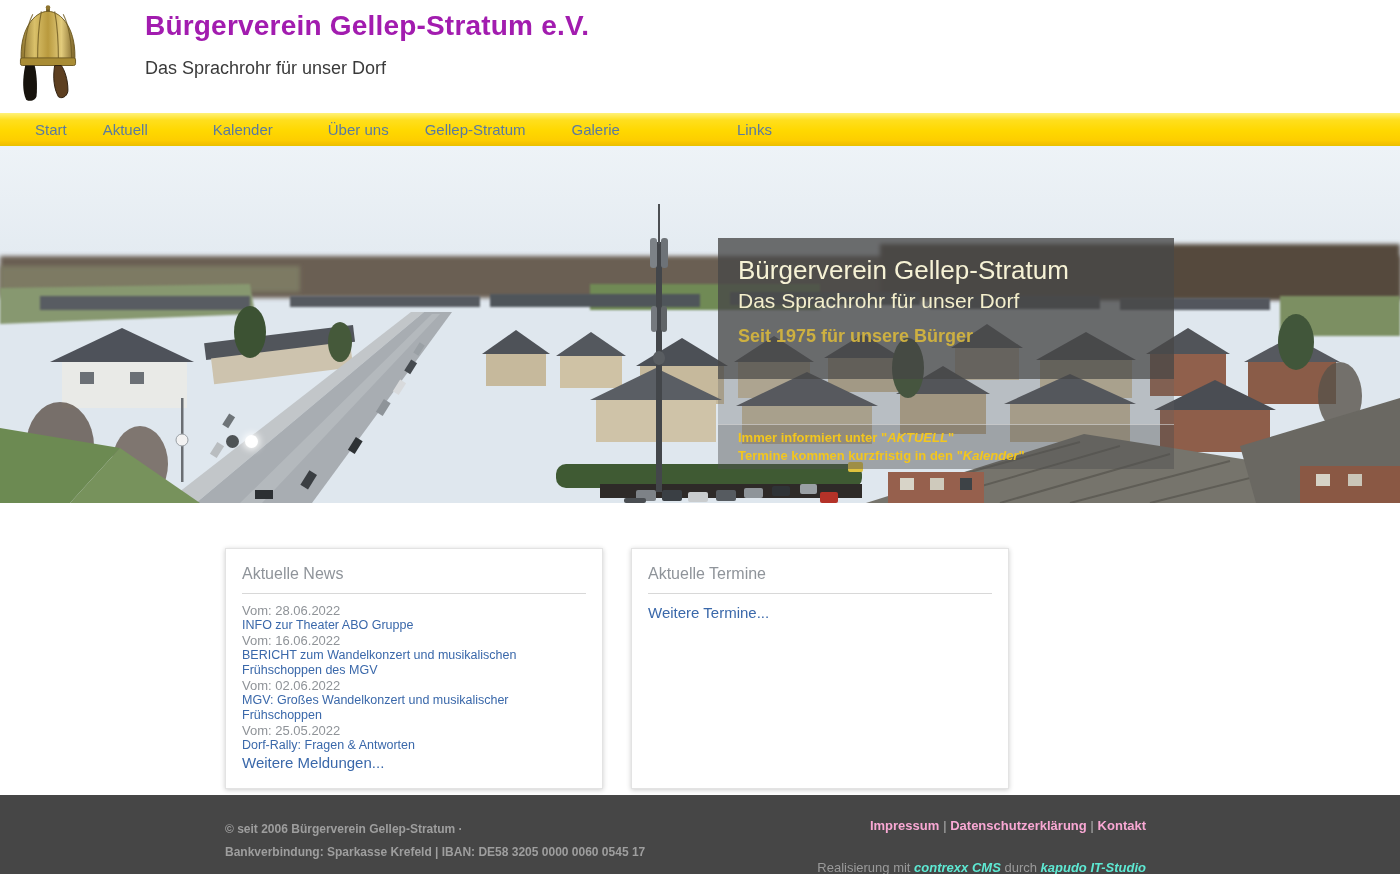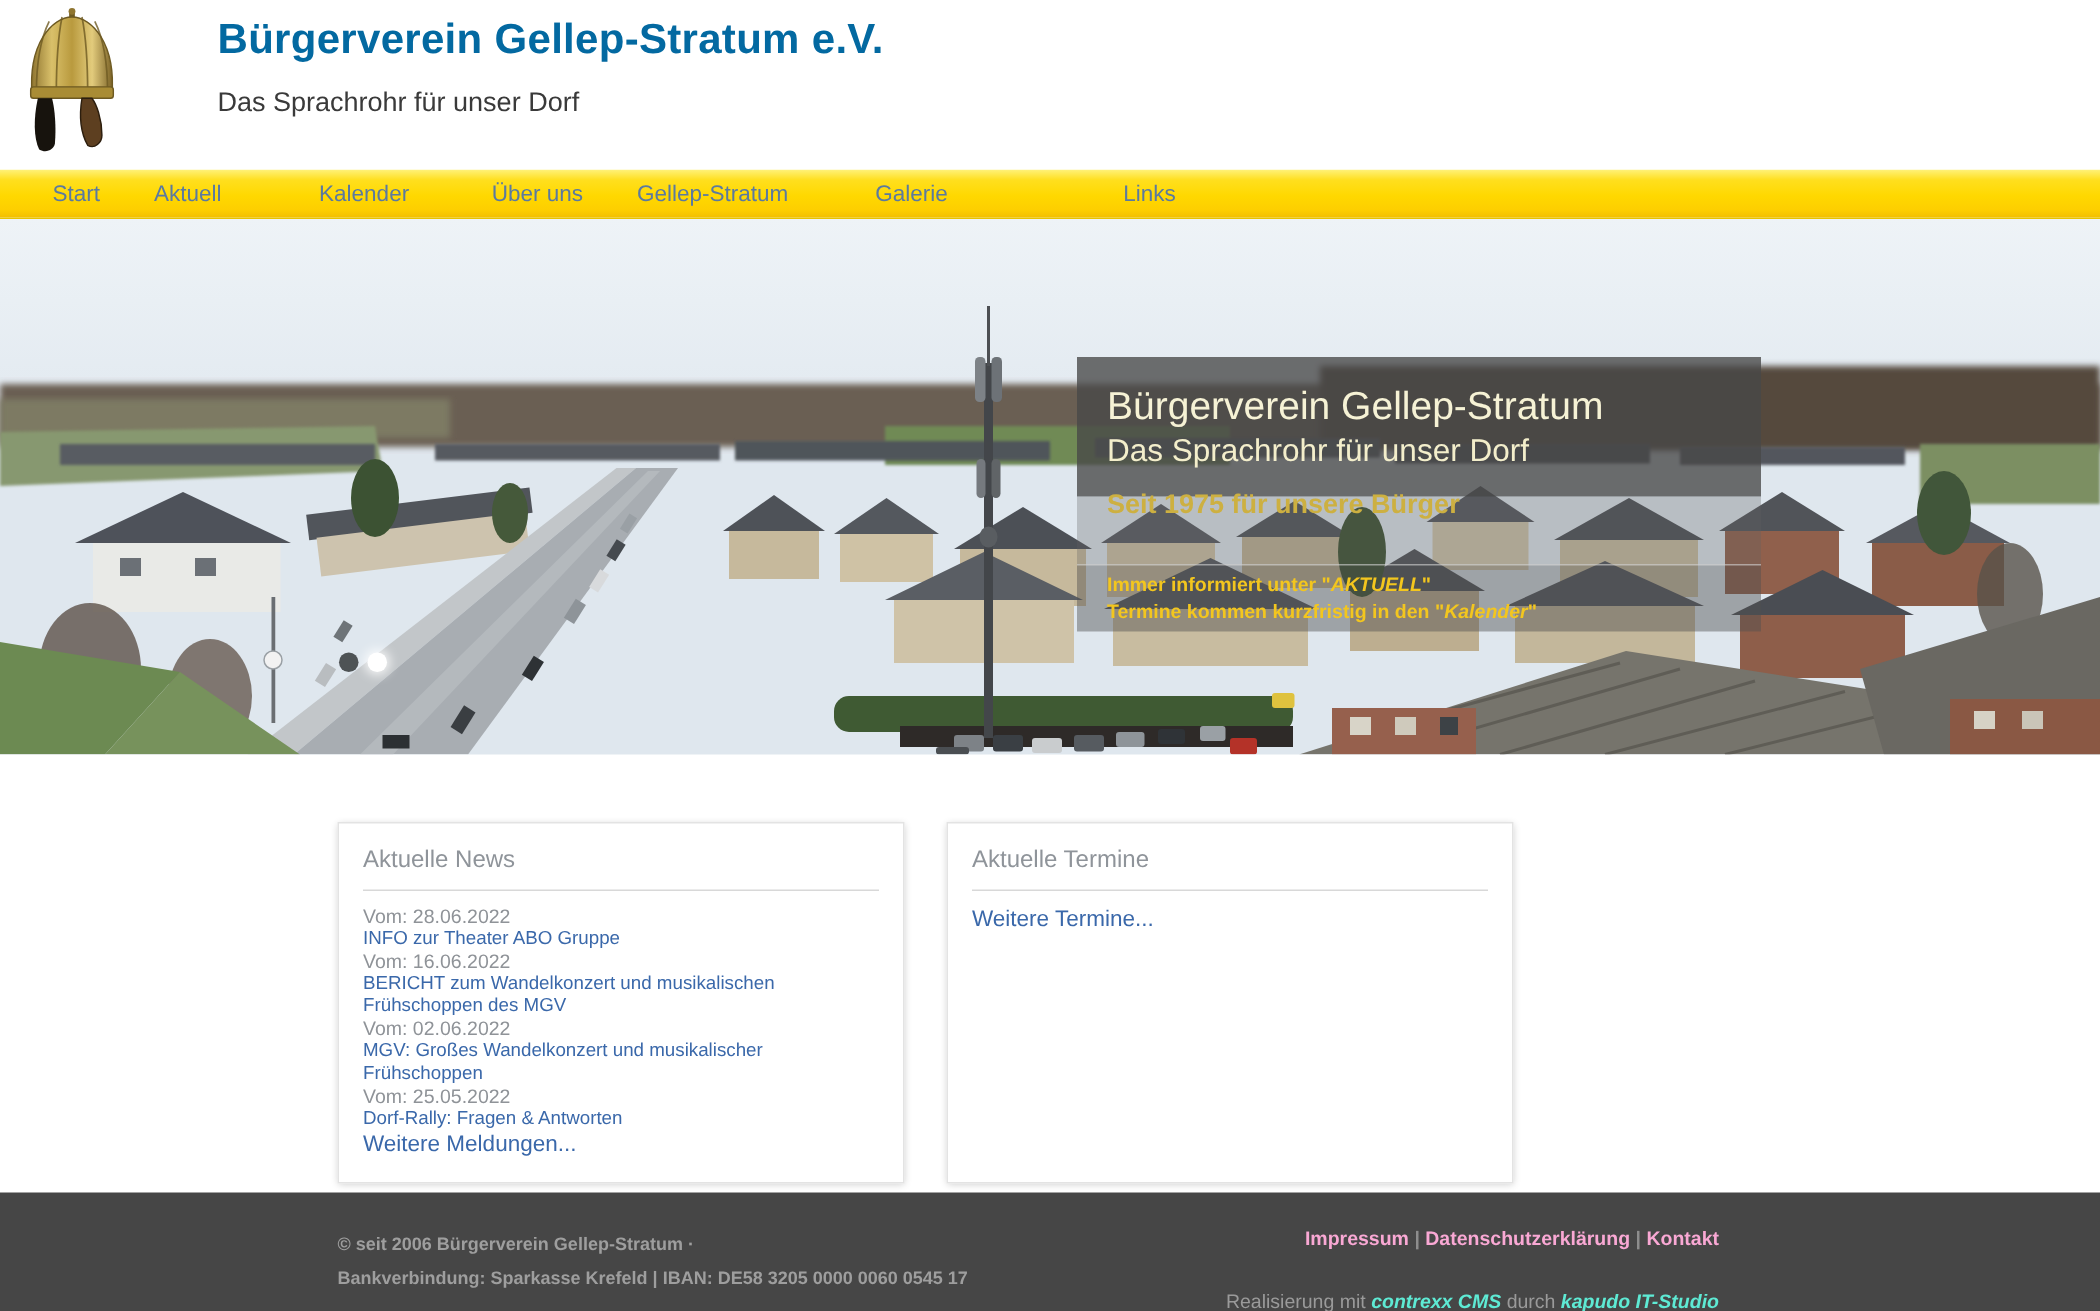--- a/index.html
+++ b/index.html
@@ -6,45 +6,45 @@
   html,body { width:1400px; }
   body {
     font-family: "Liberation Sans", sans-serif;
     background:#ffffff;
     color:#333;
   }
 
   
   .site-header { position:relative; height:113px; background:#fff; }
   .logo { position:absolute; left:10px; top:4px; width:76px; height:104px; }
-  .site-title { position:absolute; left:145px; top:10px; font-size:28px; font-weight:bold; color:#0369a1; letter-spacing:.2px; }
+  .site-title { position:absolute; left:145px; top:10px; font-size:28px; font-weight:bold; color:#a21caf; letter-spacing:.2px; }
   .site-subtitle { position:absolute; left:145px; top:58px; font-size:18px; color:#3a3a3a; }
 
   
   .main-nav {
     height:33px; width:100%;
     background:linear-gradient(#fff27a 0%, #ffdf1e 22%, #ffd800 55%, #fdce00 85%, #f2bf00 100%);
     border-bottom:1px solid #e8c400;
   }
   .main-nav ul { list-style:none; padding-left:35px; height:33px; display:flex; align-items:center; }
   .main-nav li { display:inline-block; }
   .main-nav a { text-decoration:none; color:#5b7aa0; font-size:15px; cursor:pointer; }
   .main-nav li:nth-child(1){ margin-right:36px; }
   .main-nav li:nth-child(2){ margin-right:65px; }
   .main-nav li:nth-child(3){ margin-right:55px; }
   .main-nav li:nth-child(4){ margin-right:36px; }
-  .main-nav li:nth-child(5){ margin-right:58px; }
+  .main-nav li:nth-child(5){ margin-right:46px; }
   .main-nav li:nth-child(6){ margin-right:117px;text-align:right; }
 
   
   .hero { position:relative; height:357px; overflow:hidden; background:#dfe7ee; }
   .hero svg.scene { position:absolute; inset:0; width:100%; height:100%; display:block; }
 
   .hero-overlay { position:absolute; left:718px; top:92px; width:456px; height:205px; }
-  .ov-top { background:rgba(72,72,72,.78); padding:16px 20px 10px 20px; height:93px; }
+  .ov-top { background:rgba(72,72,72,.78); padding:16px 20px 10px 20px; height:141px; }
   .ov-title { font-size:26px; color:#f6f2d5; font-weight:normal; line-height:32px; }
   .ov-subtitle { font-size:21px; color:#f3eecb; line-height:26px; margin-top:2px; }
   .ov-tagline { font-size:18px; font-weight:bold; color:#cdb041; margin-top:12px; }
   .ov-mid { height:45px; background:rgba(95,95,95,.30); }
   .ov-bottom {
     height:45px; background:rgba(80,80,80,.45);
     border-top:1px solid rgba(230,230,230,.55);
     padding:4px 20px;
   }
   .ov-info { font-size:13px; font-weight:bold; color:#f3c61e; line-height:18px; }

